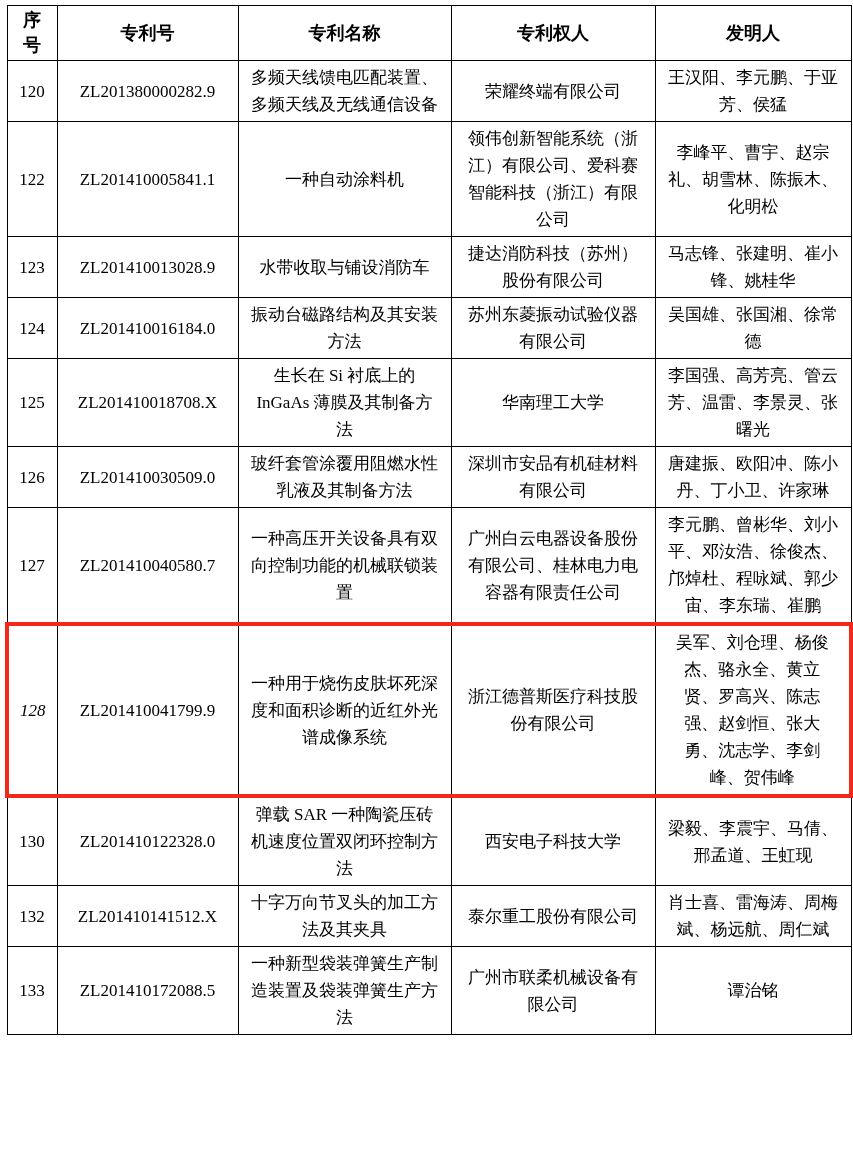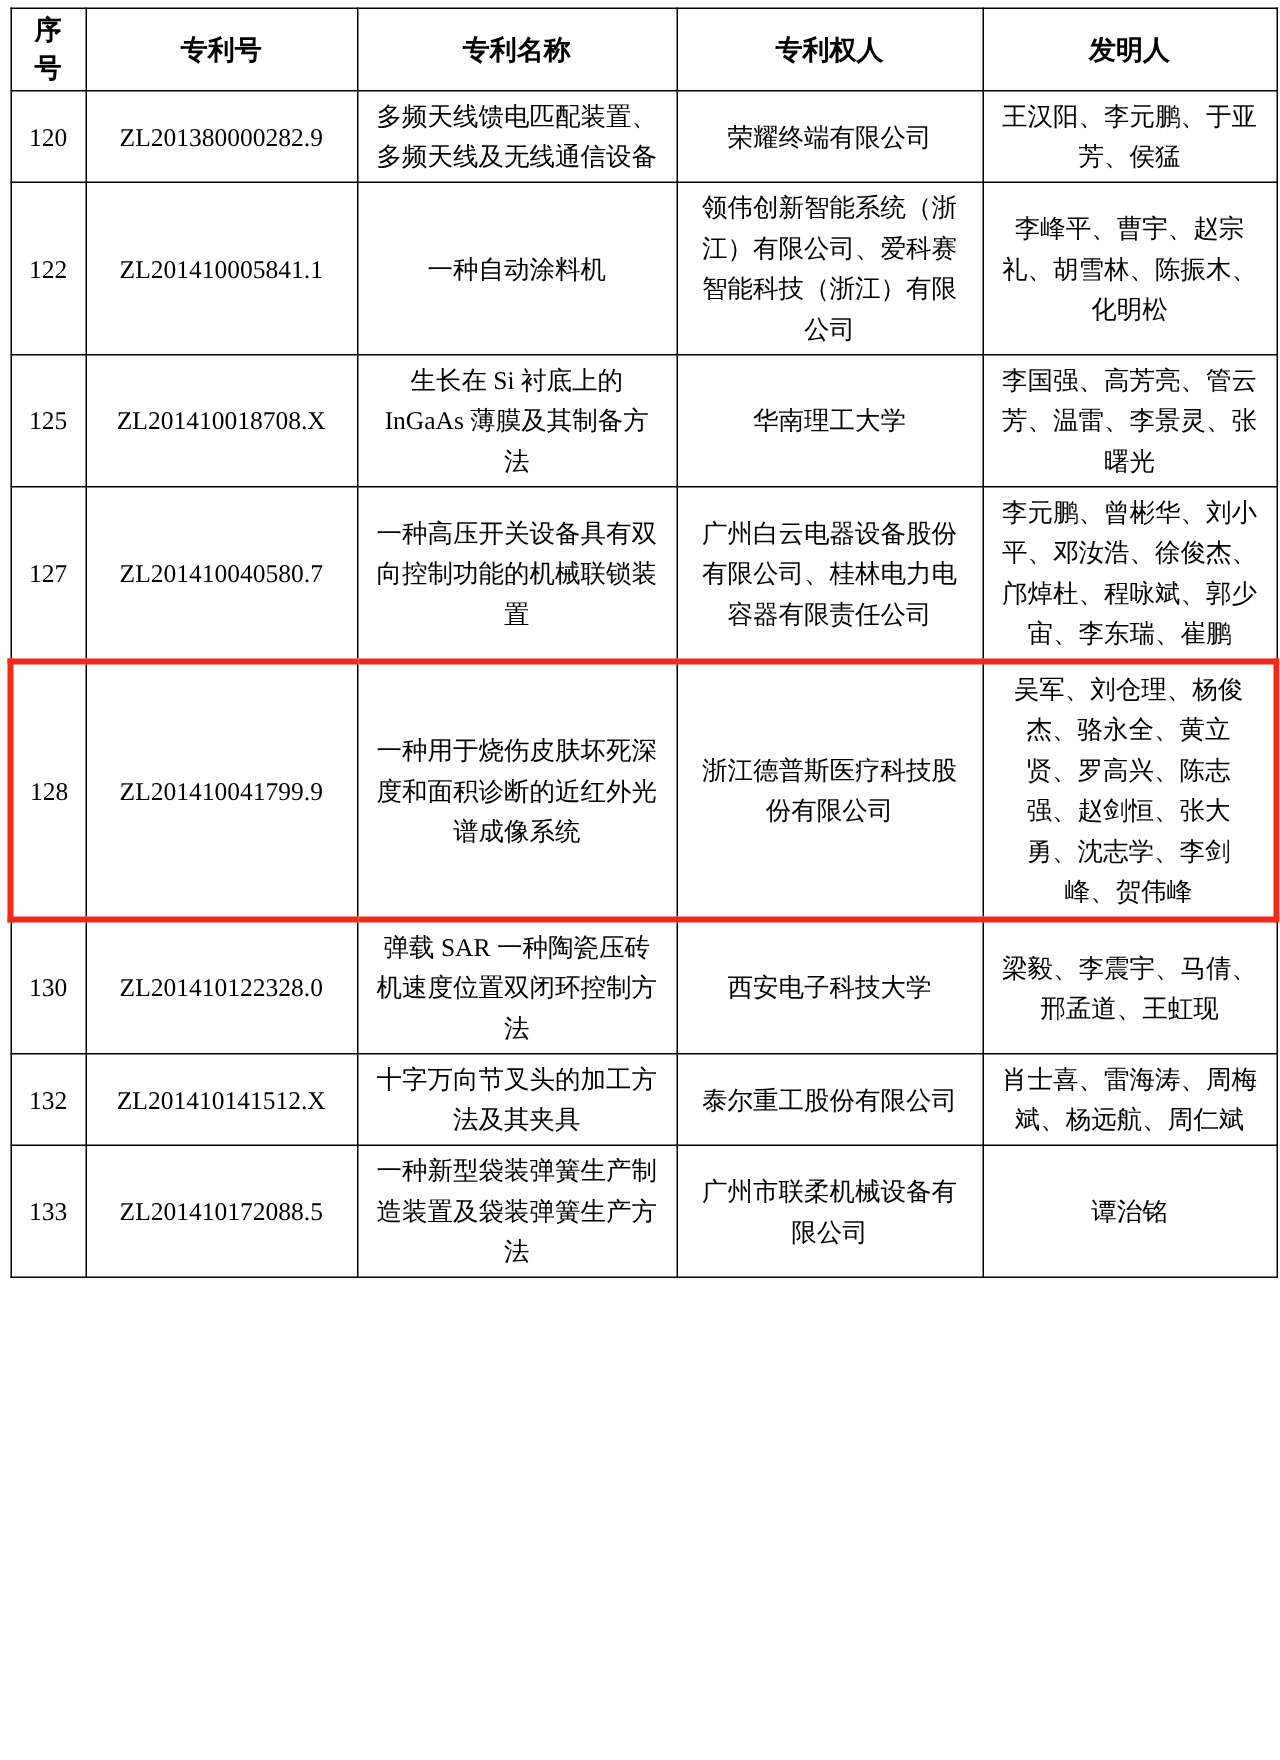--- a/index.html
+++ b/index.html
@@ -51,20 +51,21 @@
   td.cell-patentee,
   td.cell-inventors {
     padding: 3px 12px;
   }
   tr.highlighted td {
     border-top: 4px solid var(--hl, #f2281a);
     border-bottom: 4px solid var(--hl, #f2281a);
   }
   tr.highlighted td:first-child {
     border-left: 4px solid var(--hl, #f2281a);
+    font-style: italic;
   }
   tr.highlighted td:last-child {
     border-right: 4px solid var(--hl, #f2281a);
   }
 </style>
 </head>
 <body>
 
 <div class="page">
   <table class="patent-table">
@@ -95,30 +96,51 @@
 
 
   <tr>
     <td class="cell-seq">122</td>
     <td class="cell-patent-no">ZL201410005841.1</td>
     <td class="cell-patent-name">一种自动涂料机</td>
     <td class="cell-patentee">领伟创新智能系统（浙江）有限公司、爱科赛智能科技（浙江）有限公司</td>
     <td class="cell-inventors">李峰平、曹宇、赵宗礼、胡雪林、陈振木、化明松</td>
   </tr>
 
+  <tr>
+    <td class="cell-seq">123</td>
+    <td class="cell-patent-no">ZL201410013028.9</td>
+    <td class="cell-patent-name">水带收取与铺设消防车</td>
+    <td class="cell-patentee">捷达消防科技（苏州）股份有限公司</td>
+    <td class="cell-inventors">马志锋、张建明、崔小锋、姚桂华</td>
+  </tr>
 
+  <tr>
+    <td class="cell-seq">124</td>
+    <td class="cell-patent-no">ZL201410016184.0</td>
+    <td class="cell-patent-name">振动台磁路结构及其安装方法</td>
+    <td class="cell-patentee">苏州东菱振动试验仪器有限公司</td>
+    <td class="cell-inventors">吴国雄、张国湘、徐常德</td>
+  </tr>
 
   <tr>
     <td class="cell-seq">125</td>
     <td class="cell-patent-no">ZL201410018708.X</td>
     <td class="cell-patent-name">生长在 Si 衬底上的 InGaAs 薄膜及其制备方法</td>
     <td class="cell-patentee">华南理工大学</td>
     <td class="cell-inventors">李国强、高芳亮、管云芳、温雷、李景灵、张曙光</td>
   </tr>
 
+  <tr>
+    <td class="cell-seq">126</td>
+    <td class="cell-patent-no">ZL201410030509.0</td>
+    <td class="cell-patent-name">玻纤套管涂覆用阻燃水性乳液及其制备方法</td>
+    <td class="cell-patentee">深圳市安品有机硅材料有限公司</td>
+    <td class="cell-inventors">唐建振、欧阳冲、陈小丹、丁小卫、许家琳</td>
+  </tr>
 
   <tr>
     <td class="cell-seq">127</td>
     <td class="cell-patent-no">ZL201410040580.7</td>
     <td class="cell-patent-name">一种高压开关设备具有双向控制功能的机械联锁装置</td>
     <td class="cell-patentee">广州白云电器设备股份有限公司、桂林电力电容器有限责任公司</td>
     <td class="cell-inventors">李元鹏、曾彬华、刘小平、邓汝浩、徐俊杰、邝焯杜、程咏斌、郭少宙、李东瑞、崔鹏</td>
   </tr>
 
   <tr class="highlighted">

